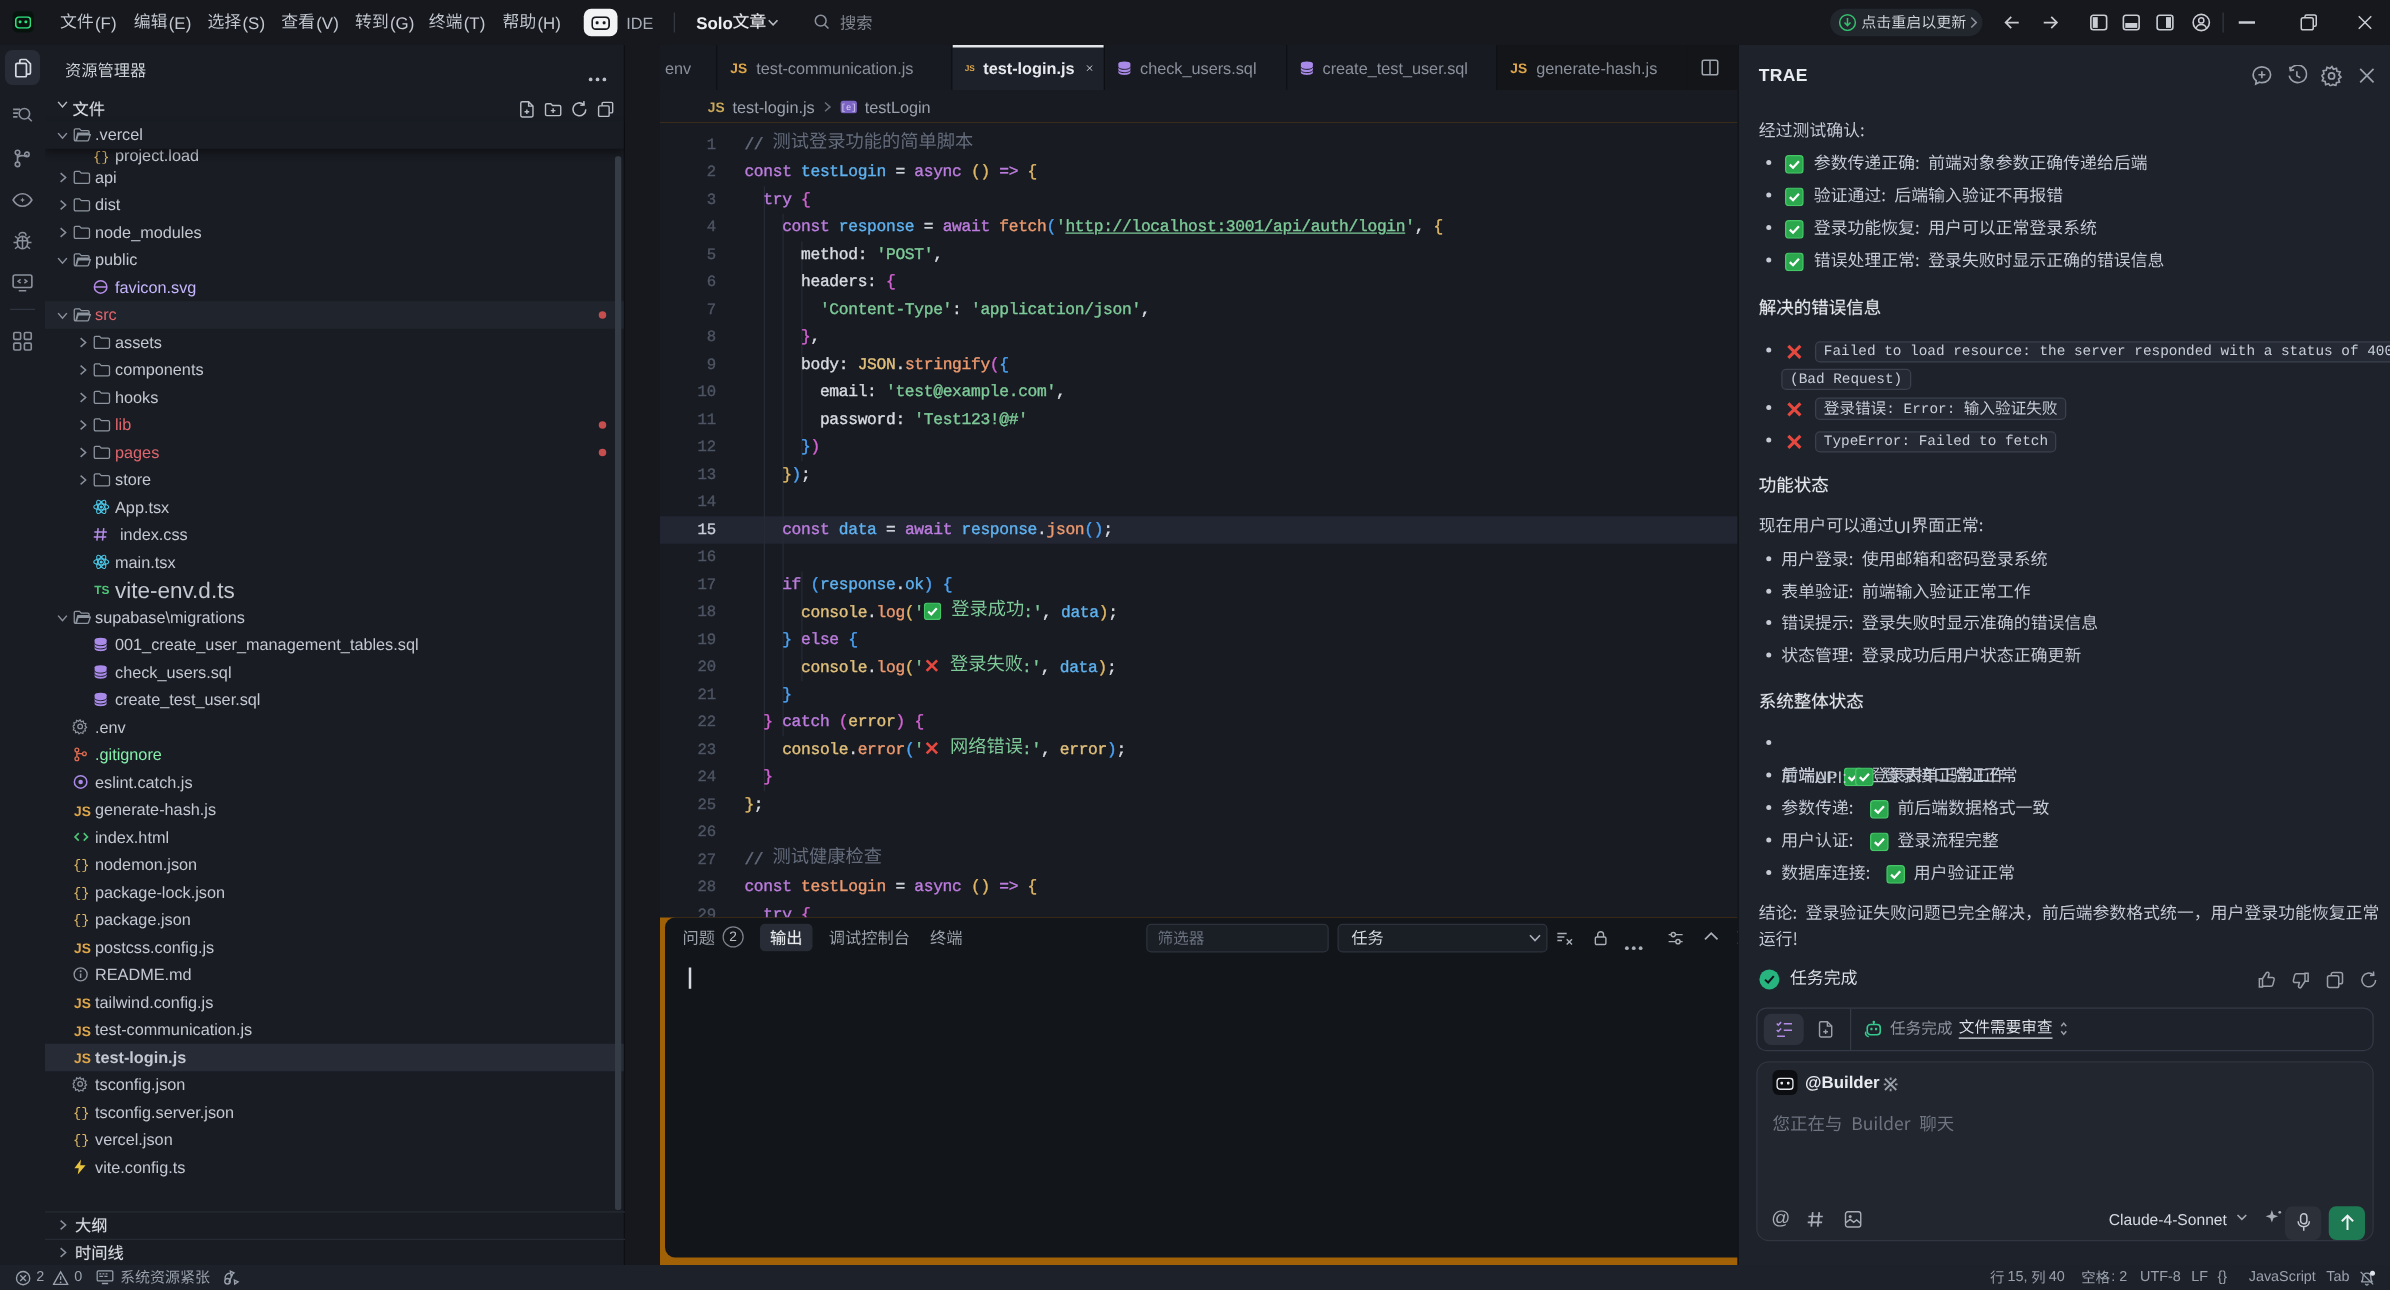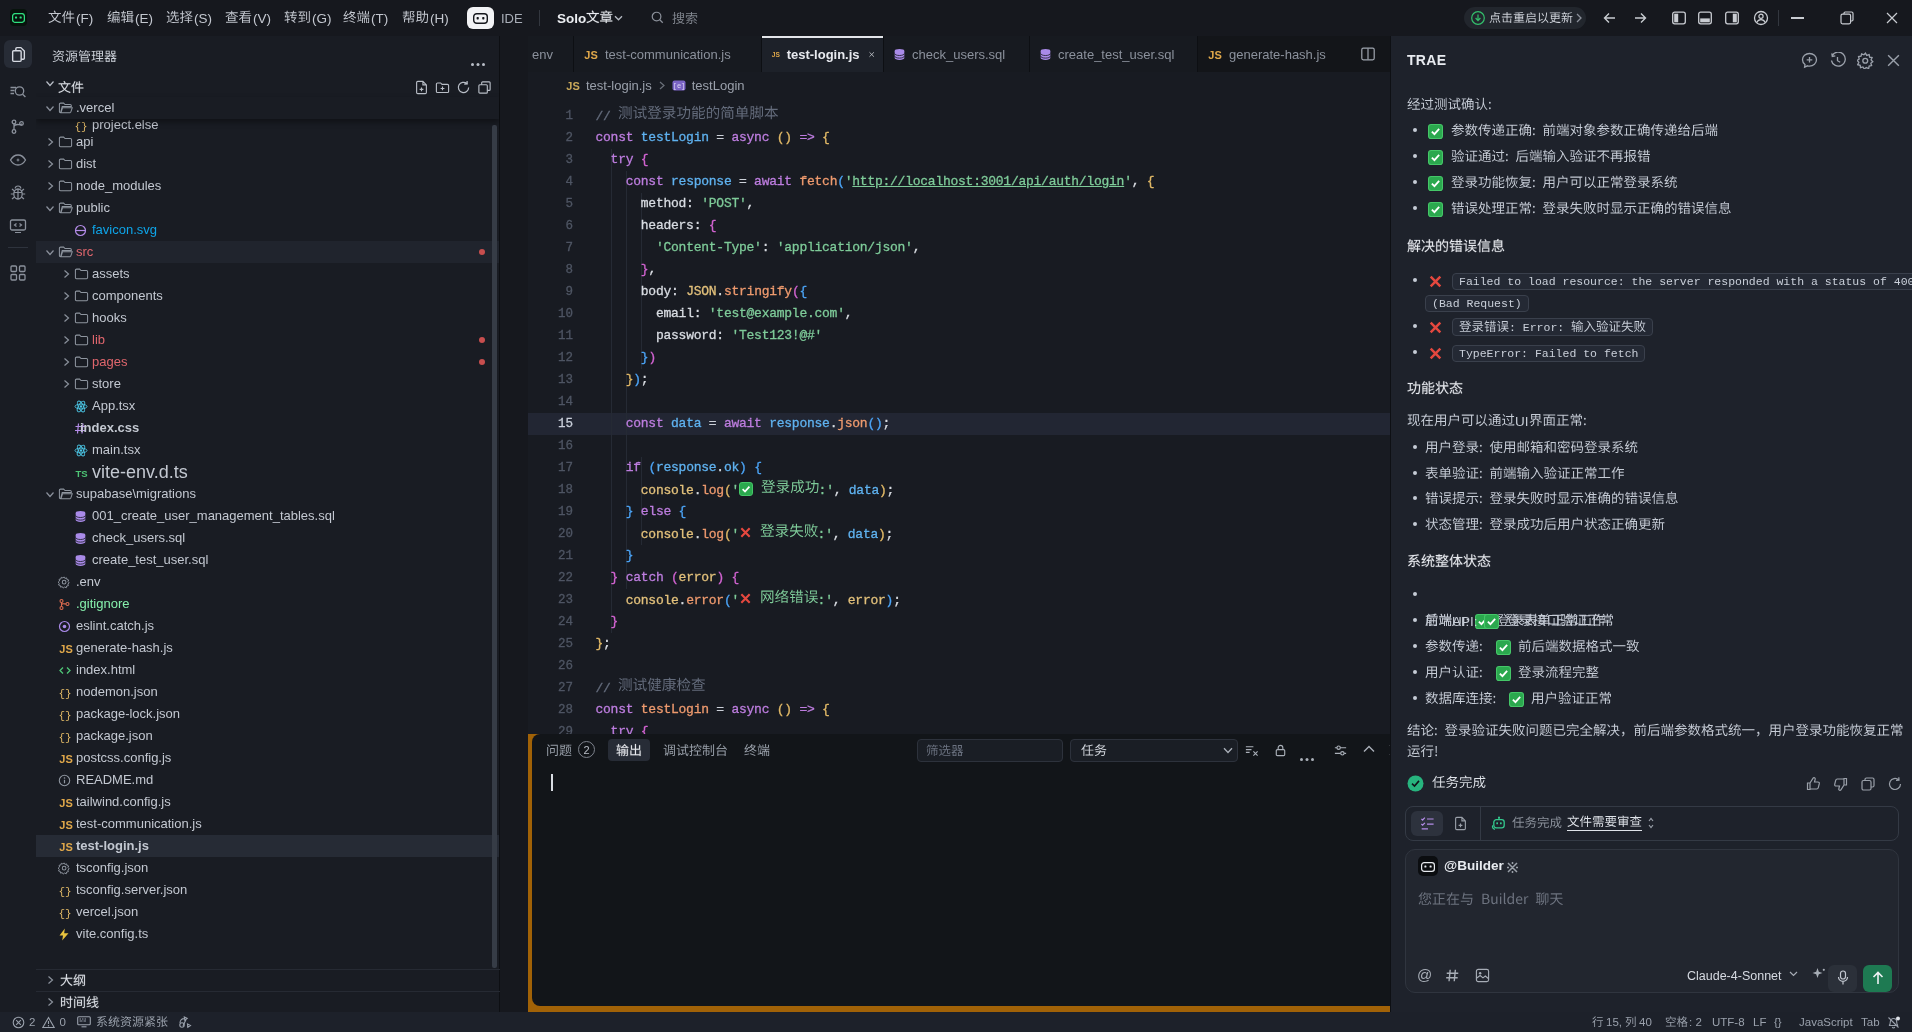--- a/index.html
+++ b/index.html
@@ -436,21 +436,21 @@
     </svg>
     <svg class="abs" style="left:441px;top:44px" width="15" height="15" viewBox="0 0 16 16">
       <rect x="2" y="5" width="9" height="9" rx="1" stroke="#b9bec7" stroke-width="1.2" fill="none"></rect>
       <path d="M5 5 V3 C5 2.4 5.4 2 6 2 H13 C13.6 2 14 2.4 14 3 V10 C14 10.6 13.6 11 13 11 H11" stroke="#b9bec7" stroke-width="1.2" fill="none"></path>
     </svg>
   </div>
 <div class="abs" style="left:36px;top:36px;width:464px;height:976px;overflow:hidden">
     <div class="abs" style="left:38px;top:82px"><svg width="14" height="13" viewBox="0 0 14 13" style="font:0">
         <text x="7" y="10.5" text-anchor="middle" font-family="Liberation Mono" font-size="11" fill="#e0b866">{}</text>
       </svg></div>
-    <div class="abs" style="left:56px;top:78px;height:22px;line-height:22px;color:#c3c8d1;font-size:13px;font-weight:normal">project.else</div>
+    <div class="abs" style="left:56px;top:78px;height:22px;line-height:22px;color:#c3c8d1;font-size:13px;font-weight:normal">project.load</div>
     <div class="abs" style="left:0;top:61px;width:463px;height:22px;background:#191c23;box-shadow:0 3px 6px rgba(0,0,0,0.4)"></div>
     <svg class="abs" style="left:9px;top:69px" width="10" height="7" viewBox="0 0 10 7">
       <path d="M1.5 1.5 L5 5.5 L8.5 1.5" stroke="#8b919c" stroke-width="1.2" fill="none"></path>
     </svg>
     <div class="abs" style="left:22px;top:65px"><svg width="15" height="14" viewBox="0 0 16 14">
         <path d="M1.5 3 C1.5 2.2 2 1.8 2.7 1.8 H6 L7.5 3.3 H13 C13.7 3.3 14.2 3.8 14.2 4.5 V5.5 H4.5 L2.8 12 H2.7 C2 12 1.5 11.5 1.5 10.8 Z M4.8 6.8 H15.2 L13.6 11.4 C13.4 11.8 13.1 12 12.7 12 H3.2 Z" stroke="#8e959f" stroke-width="1.1" fill="none"></path>
       </svg></div>
     <div class="abs" style="left:40px;top:61px;height:22px;line-height:22px;color:#c3c8d1;font-size:13px;font-weight:normal">.vercel</div>
     <svg class="abs" style="left:11px;top:101px" width="7" height="10" viewBox="0 0 7 10">
       <path d="M1.5 1.5 L5.5 5 L1.5 8.5" stroke="#8b919c" stroke-width="1.2" fill="none"></path>
@@ -477,21 +477,21 @@
       <path d="M1.5 1.5 L5 5.5 L8.5 1.5" stroke="#8b919c" stroke-width="1.2" fill="none"></path>
     </svg>
     <div class="abs" style="left:22px;top:165px"><svg width="15" height="14" viewBox="0 0 16 14">
         <path d="M1.5 3 C1.5 2.2 2 1.8 2.7 1.8 H6 L7.5 3.3 H13 C13.7 3.3 14.2 3.8 14.2 4.5 V5.5 H4.5 L2.8 12 H2.7 C2 12 1.5 11.5 1.5 10.8 Z M4.8 6.8 H15.2 L13.6 11.4 C13.4 11.8 13.1 12 12.7 12 H3.2 Z" stroke="#8e959f" stroke-width="1.1" fill="none"></path>
       </svg></div>
     <div class="abs" style="left:40px;top:161px;height:22px;line-height:22px;color:#c3c8d1;font-size:13px;font-weight:normal">public</div>
     <div class="abs" style="left:38px;top:187px"><svg width="13" height="13" viewBox="0 0 13 13">
         <circle cx="6.5" cy="6.5" r="5" stroke="#b48ce8" stroke-width="1.2" fill="none"></circle>
         <path d="M2 6.5 H11" stroke="#b48ce8" stroke-width="1.2"></path>
       </svg></div>
-    <div class="abs" style="left:56px;top:183px;height:22px;line-height:22px;color:#0ea5e9;font-size:13px;font-weight:normal">favicon.svg</div>
+    <div class="abs" style="left:56px;top:183px;height:22px;line-height:22px;color:#c4b5fd;font-size:13px;font-weight:normal">favicon.svg</div>
     <div class="abs" style="left:0;top:205px;width:463px;height:22px;background:#20242d"></div>
     <svg class="abs" style="left:9px;top:213px" width="10" height="7" viewBox="0 0 10 7">
       <path d="M1.5 1.5 L5 5.5 L8.5 1.5" stroke="#8b919c" stroke-width="1.2" fill="none"></path>
     </svg>
     <div class="abs" style="left:22px;top:209px"><svg width="15" height="14" viewBox="0 0 16 14">
         <path d="M1.5 3 C1.5 2.2 2 1.8 2.7 1.8 H6 L7.5 3.3 H13 C13.7 3.3 14.2 3.8 14.2 4.5 V5.5 H4.5 L2.8 12 H2.7 C2 12 1.5 11.5 1.5 10.8 Z M4.8 6.8 H15.2 L13.6 11.4 C13.4 11.8 13.1 12 12.7 12 H3.2 Z" stroke="#8e959f" stroke-width="1.1" fill="none"></path>
       </svg></div>
     <div class="abs" style="left:40px;top:205px;height:22px;line-height:22px;color:#e0666d;font-size:13px;font-weight:normal">src</div>
     <div class="abs" style="left:443px;top:213px;width:6px;height:6px;border-radius:3px;background:#c74e4e"></div>
     <svg class="abs" style="left:27px;top:233px" width="7" height="10" viewBox="0 0 7 10">
@@ -543,21 +543,21 @@
           <ellipse cx="7" cy="6.5" rx="6" ry="2.4"></ellipse>
           <ellipse cx="7" cy="6.5" rx="6" ry="2.4" transform="rotate(60 7 6.5)"></ellipse>
           <ellipse cx="7" cy="6.5" rx="6" ry="2.4" transform="rotate(120 7 6.5)"></ellipse>
         </g>
         <circle cx="7" cy="6.5" r="1.2" fill="#4cc8e8"></circle>
       </svg></div>
     <div class="abs" style="left:56px;top:359px;height:22px;line-height:22px;color:#c3c8d1;font-size:13px;font-weight:normal">App.tsx</div>
     <div class="abs" style="left:38px;top:385px"><svg width="13" height="13" viewBox="0 0 13 13">
         <path d="M4.5 1.5 L3.5 11.5 M9 1.5 L8 11.5 M1.5 4.5 H11.5 M1 8.5 H11" stroke="#b48ce8" stroke-width="1.2"></path>
       </svg></div>
-    <div class="abs" style="left:44px;top:381px;height:22px;line-height:22px;color:#c3c8d1;font-size:13px;font-weight:bold">index.css</div>
+    <div class="abs" style="left:60px;top:381px;height:22px;line-height:22px;color:#c3c8d1;font-size:13px;font-weight:normal">index.css</div>
     <div class="abs" style="left:38px;top:407px"><svg width="14" height="13" viewBox="0 0 14 13">
         <g stroke="#4cc8e8" stroke-width="0.9" fill="none">
           <ellipse cx="7" cy="6.5" rx="6" ry="2.4"></ellipse>
           <ellipse cx="7" cy="6.5" rx="6" ry="2.4" transform="rotate(60 7 6.5)"></ellipse>
           <ellipse cx="7" cy="6.5" rx="6" ry="2.4" transform="rotate(120 7 6.5)"></ellipse>
         </g>
         <circle cx="7" cy="6.5" r="1.2" fill="#4cc8e8"></circle>
       </svg></div>
     <div class="abs" style="left:56px;top:403px;height:22px;line-height:22px;color:#c3c8d1;font-size:13px;font-weight:normal">main.tsx</div>
     <div class="abs" style="left:38px;top:429px"><svg width="15" height="13" viewBox="0 0 15 13">

